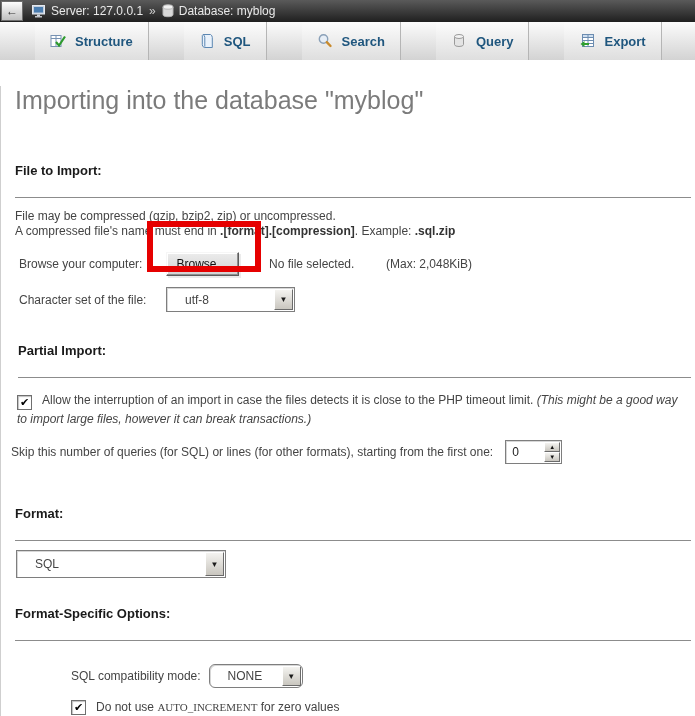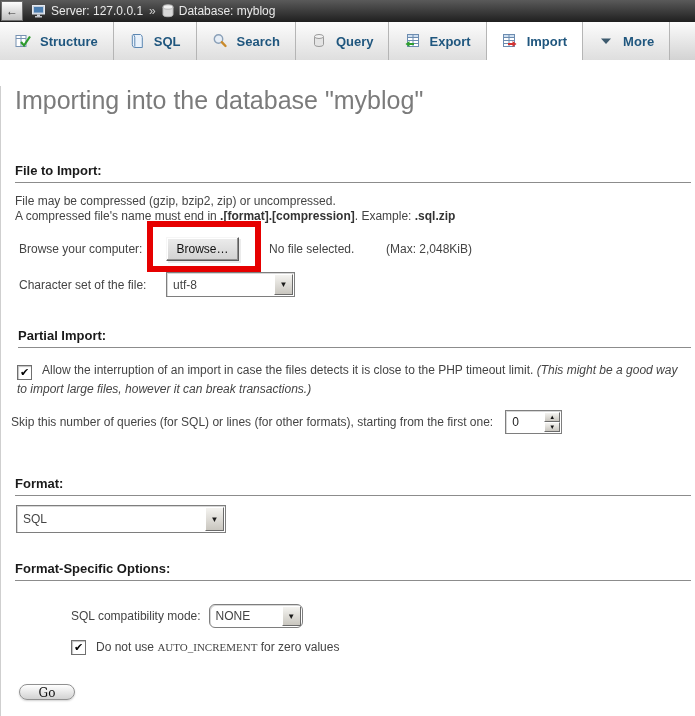--- a/index.html
+++ b/index.html
@@ -12,51 +12,51 @@
   .back-box{width:20px;height:18px;margin:1px 9px 1px 1px;display:flex;align-items:center;justify-content:center;
             background:linear-gradient(#fdfdfd,#bfbfbf);border:1px solid #6e6e6e;color:#333;font-size:12px;}
   .crumb-icon{display:inline-flex;margin:0 5px 0 0;}
   .crumb-sep{margin:0 6px;color:#cfcfcf;}
   .crumb-link{color:#e9e9e9;text-decoration:none;}
 
   
   .tabbar{height:38px;display:flex;align-items:stretch;
           background:linear-gradient(#fbfbfb,#d3d3d3);}
   .tab{display:flex;align-items:center;gap:9px;padding:6px 15px;border-right:1px solid #b5b5b5;
-       font-size:13px;font-weight:bold;color:var(--tab_text,#1f567e);cursor:pointer;background:linear-gradient(#fcfcfc,#dedede);}
+       font-size:13px;font-weight:bold;color:var(--tab_text,#1f567e);cursor:pointer;background:linear-gradient(#fcfcfc,#dedede);margin-left:35px;}
   .tab.active{background:#fff;}
   .tab .ticon{display:inline-flex;width:16px;height:16px;}
   .tabbar .filler{flex:1;}
 
   
   .content{border-left:1px solid #cfcfcf;height:656px;}
   h1.page-title{margin:26px 0 0 14px;font-size:25px;font-weight:normal;color:var(--title_text,#7b7b7b);line-height:29px;}
   .sec-head{margin:0 4px 0 14px;font-size:13px;font-weight:bold;color:var(--heading_text,#1a1a1a);
-            border-bottom:1px solid var(--rule_gray,#8c8c8c);padding-bottom:5px;height:14px;}
+            border-bottom:1px solid var(--rule_gray,#8c8c8c);padding-bottom:20px;height:14px;}
   .mt-head1{margin-top:48px;}
   .mt-head2{margin-top:31px;margin-left:17px;}
   .mt-head3{margin-top:42px;}
   .mt-head4{margin-top:28px;}
   p.compress{margin:11px 4px 0 14px;font-size:12px;line-height:15px;}
   .b{font-weight:bold;color:#333;}
 
   .browse-row{display:flex;align-items:center;margin:12px 0 0 18px;height:25px;font-size:12px;}
   .lbl-computer{width:147px;}
   .browse-btn{width:73px;height:24px;background:linear-gradient(#ececec,#d2d2d2);
               border:1px solid;border-color:#f6f6f6 #5c5c5c #5c5c5c #f6f6f6;
               box-shadow:inset -1px -1px 0 #8f8f8f,inset 1px 1px 0 #fff,2px 2px 0 rgba(0,0,0,0.08);
               font-size:12px;color:#111;font-family:inherit;cursor:pointer;}
   .no-file{margin-left:30px;width:117px;}
 
   .charset-row{display:flex;align-items:center;margin:11px 0 0 18px;height:25px;font-size:12px;}
   .lbl-charset{width:147px;}
 
   .select{display:flex;align-items:center;background:#fff;border:1px solid #7e7e7e;
           box-shadow:inset 1px 1px 0 #d7d7d7;font-size:12px;color:#444;cursor:pointer;}
-  .select .sel-text{flex:1;padding-left:6px;white-space:nowrap;overflow:hidden;}
+  .select .sel-text{flex:1;padding-left:18px;white-space:nowrap;overflow:hidden;}
   .sel-arrow{width:17px;align-self:stretch;margin:1px;display:flex;align-items:center;justify-content:center;
              background:linear-gradient(#f4f3f0,#c9c6bf);border:1px solid;border-color:#fff #6b6b6b #6b6b6b #fff;
              font-size:8px;color:#1a1a1a;}
   .select.charset{width:127px;height:23px;}
   .select.fmt{width:208px;height:26px;margin:9px 0 0 15px;}
   .select.compat{width:92px;height:22px;margin-left:8px;border-radius:6px;}
 
   .allow-para{margin:13px 8px 0 16px;font-size:12px;line-height:19px;width:664px;}
   .checkbox{display:inline-block;width:13px;height:13px;vertical-align:-2px;margin-right:10px;
             background:#fff;border:1px solid #6f6f6f;box-shadow:inset 1px 1px 1px rgba(0,0,0,.25);

